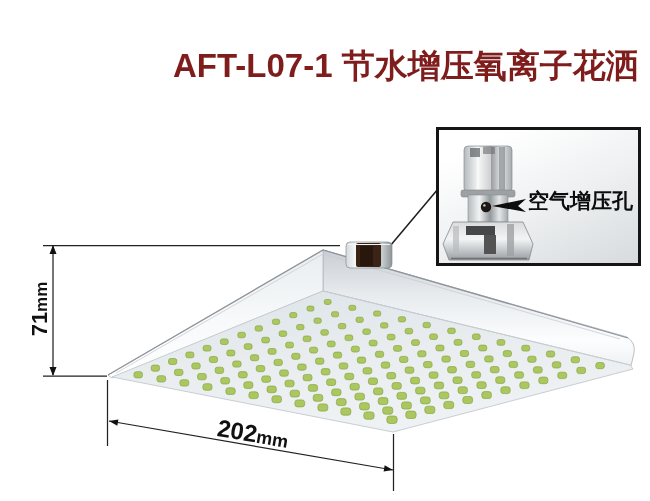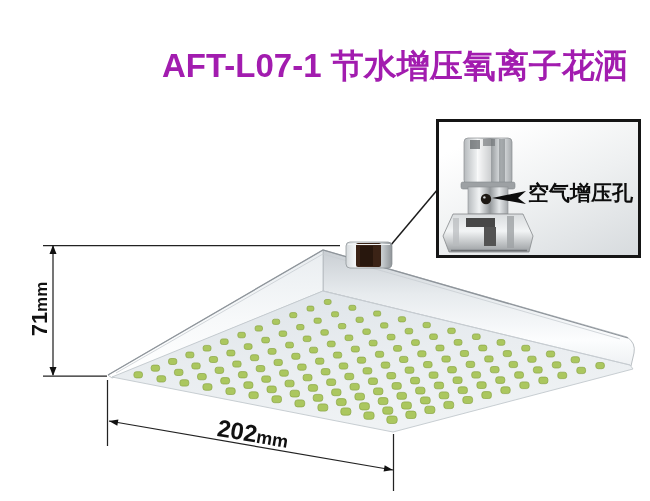--- a/index.html
+++ b/index.html
@@ -1,26 +1,26 @@
 <!DOCTYPE html>
 <html><head>
 <meta charset="utf-8">
 <style>
   html,body{margin:0;padding:0;background:#ffffff;}
   .page{
     position:relative;width:650px;height:501px;background:#ffffff;overflow:hidden;
     font-family:"Liberation Sans","DejaVu Sans",sans-serif;
   }
   .title{
-    position:absolute;left:162px;top:44px;margin:0;
-    font-size:33px;font-weight:bold;color:#a21caf;letter-spacing:0px;white-space:nowrap;
+    position:absolute;left:173px;top:44px;margin:0;
+    font-size:33px;font-weight:bold;color:#7f1d1d;letter-spacing:0px;white-space:nowrap;
   }
   .diagram{position:absolute;left:0;top:0;width:650px;height:501px;}
   .callout{
-    position:absolute;left:436px;top:119px;width:199px;height:133px;
+    position:absolute;left:436px;top:127px;width:199px;height:133px;
     border:3px solid #151515;
     background:linear-gradient(155deg,#ffffff 15%,#eef0f1 55%,#d7dbde 100%);
     text-align:center;
   }
   .callout svg{position:absolute;left:0;top:0;width:199px;height:133px;}
   .dim-text{font-weight:bold;fill:#111111;}
   .callout-label{font-weight:bold;fill:#0d0d0d;font-size:21px;}
 </style>
 </head>
 <body>

